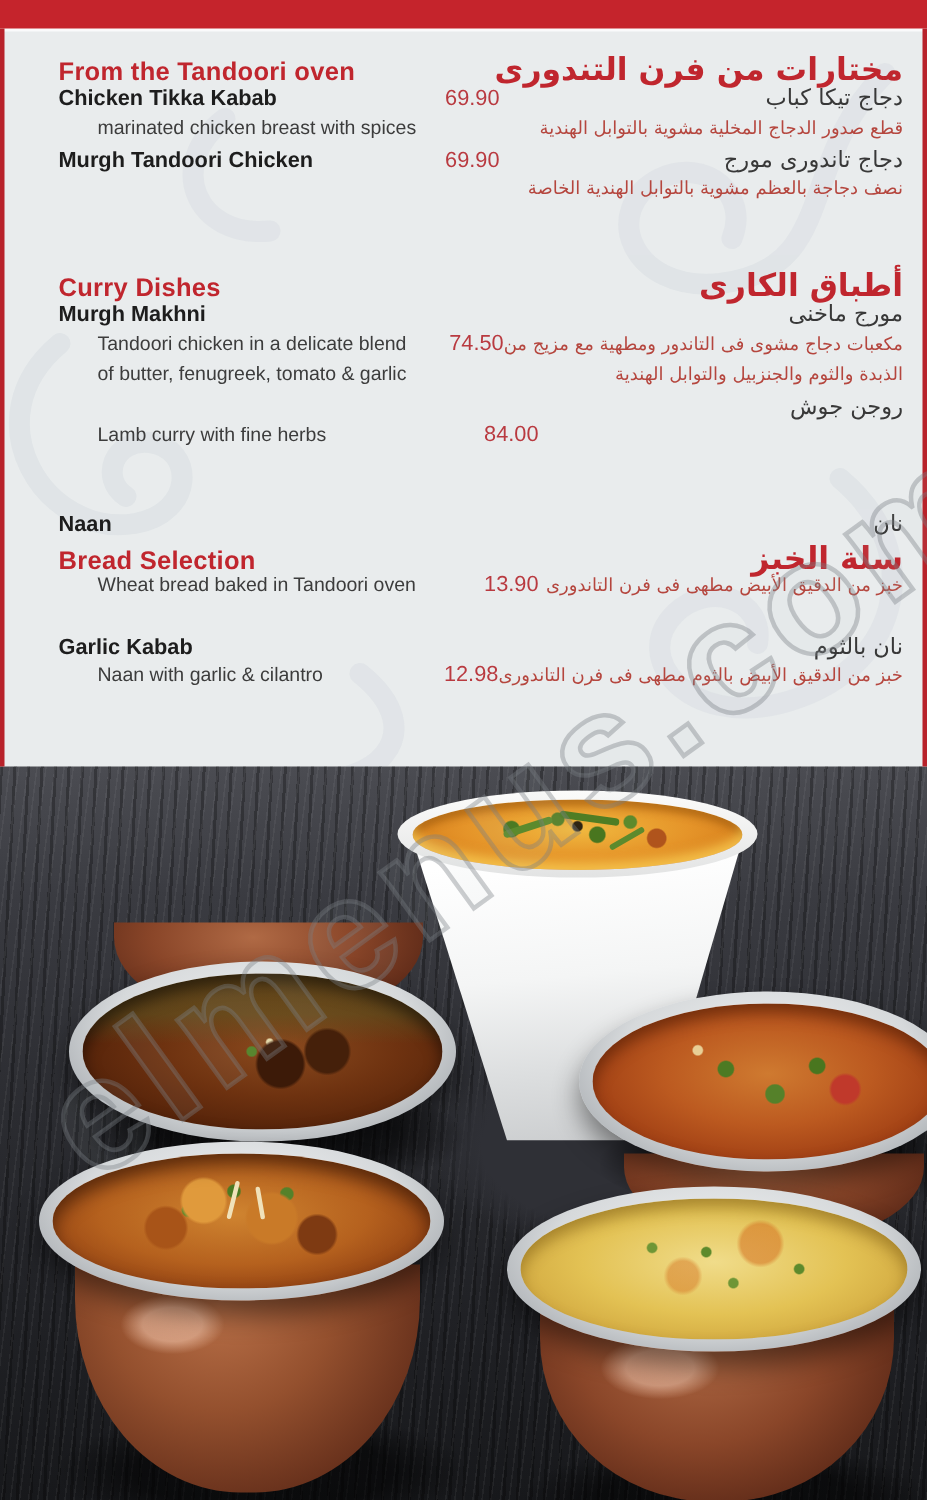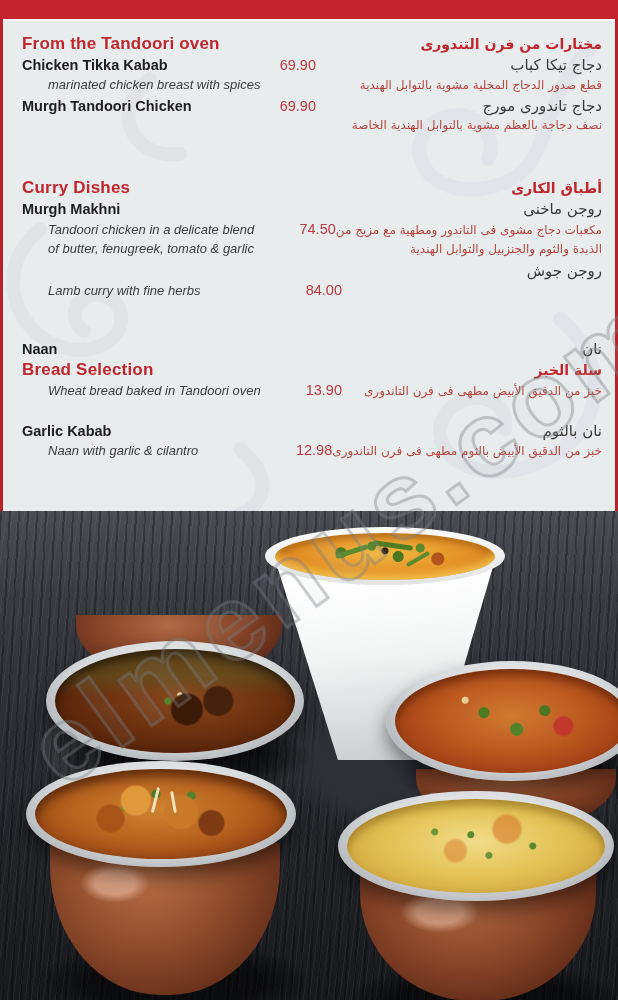--- a/index.html
+++ b/index.html
@@ -15,28 +15,28 @@
   .edge.left{left:0;}.edge.right{right:0;}
   
   .swirls{position:absolute;top:19px;left:0;z-index:1;}
   
   .menu{position:absolute;top:19px;left:0;right:0;z-index:5;padding-top:15px;}
   .row{display:flex;align-items:baseline;height:20.5px;}
   .row.hrow{height:22px;}
   .row.mt20{margin-top:19px;}
   .sec2{margin-top:40px;}
   .sec3{margin-top:37px;}
-  .en{width:232px;padding-left:22px;white-space:nowrap;}
+  .en{width:232px;padding-left:22px;white-space:nowrap;margin-left:17px;}
   .price{width:62px;text-align:right;font-weight:normal;font-size:14.5px;color:#b93a40;}
   .ar{flex:1;direction:rtl;text-align:right;padding-right:16px;white-space:nowrap;
       font-family:"DejaVu Sans",sans-serif;}
   .sechead{font-size:17px;font-weight:bold;color:#c0262e;letter-spacing:.2px;}
-  .secheadar{font-size:14px;font-weight:bold;color:#c0262e;}
+  .secheadar{font-size:21px;font-weight:bold;color:#c0262e;}
   .name{font-size:14.5px;font-weight:bold;color:#1d1d1d;}
-  .desc{font-size:13px;font-style:italic;color:#3c3c3c;padding-left:48px;}
+  .desc{font-size:13px;color:#3c3c3c;padding-left:48px;}
   .arname{font-size:15px;color:#383838;}
   .ardesc{font-size:12px;color:#b5463e;}
   
   .watermark{
     position:absolute;left:6px;top:712px;z-index:40;
     transform:rotate(-36deg);transform-origin:0 0;
     font-size:106px;font-weight:bold;letter-spacing:7px;white-space:nowrap;
     color:rgba(190,194,198,.07);
     -webkit-text-stroke:3px rgba(120,126,132,.38);
     pointer-events:none;
@@ -187,21 +187,21 @@
 
     <div class="sec sec2">
       <div class="row hrow">
         <div class="en sechead">Curry Dishes</div>
         <div class="price"></div>
         <div class="ar secheadar">أطباق الكارى</div>
       </div>
       <div class="row">
         <div class="en name">Murgh Makhni</div>
         <div class="price"></div>
-        <div class="ar arname">روجن ماخنى</div>
+        <div class="ar arname">مورج ماخنى</div>
       </div>
       <div class="row">
         <div class="en desc">Tandoori chicken in a delicate blend</div>
         <div class="price">74.50</div>
         <div class="ar ardesc">مكعبات دجاج مشوى فى التاندور ومطهية مع مزيج من</div>
       </div>
       <div class="row">
         <div class="en desc">of butter, fenugreek, tomato &amp; garlic</div>
         <div class="price"></div>
         <div class="ar ardesc">الذبدة والثوم والجنزبيل والتوابل الهندية</div>

